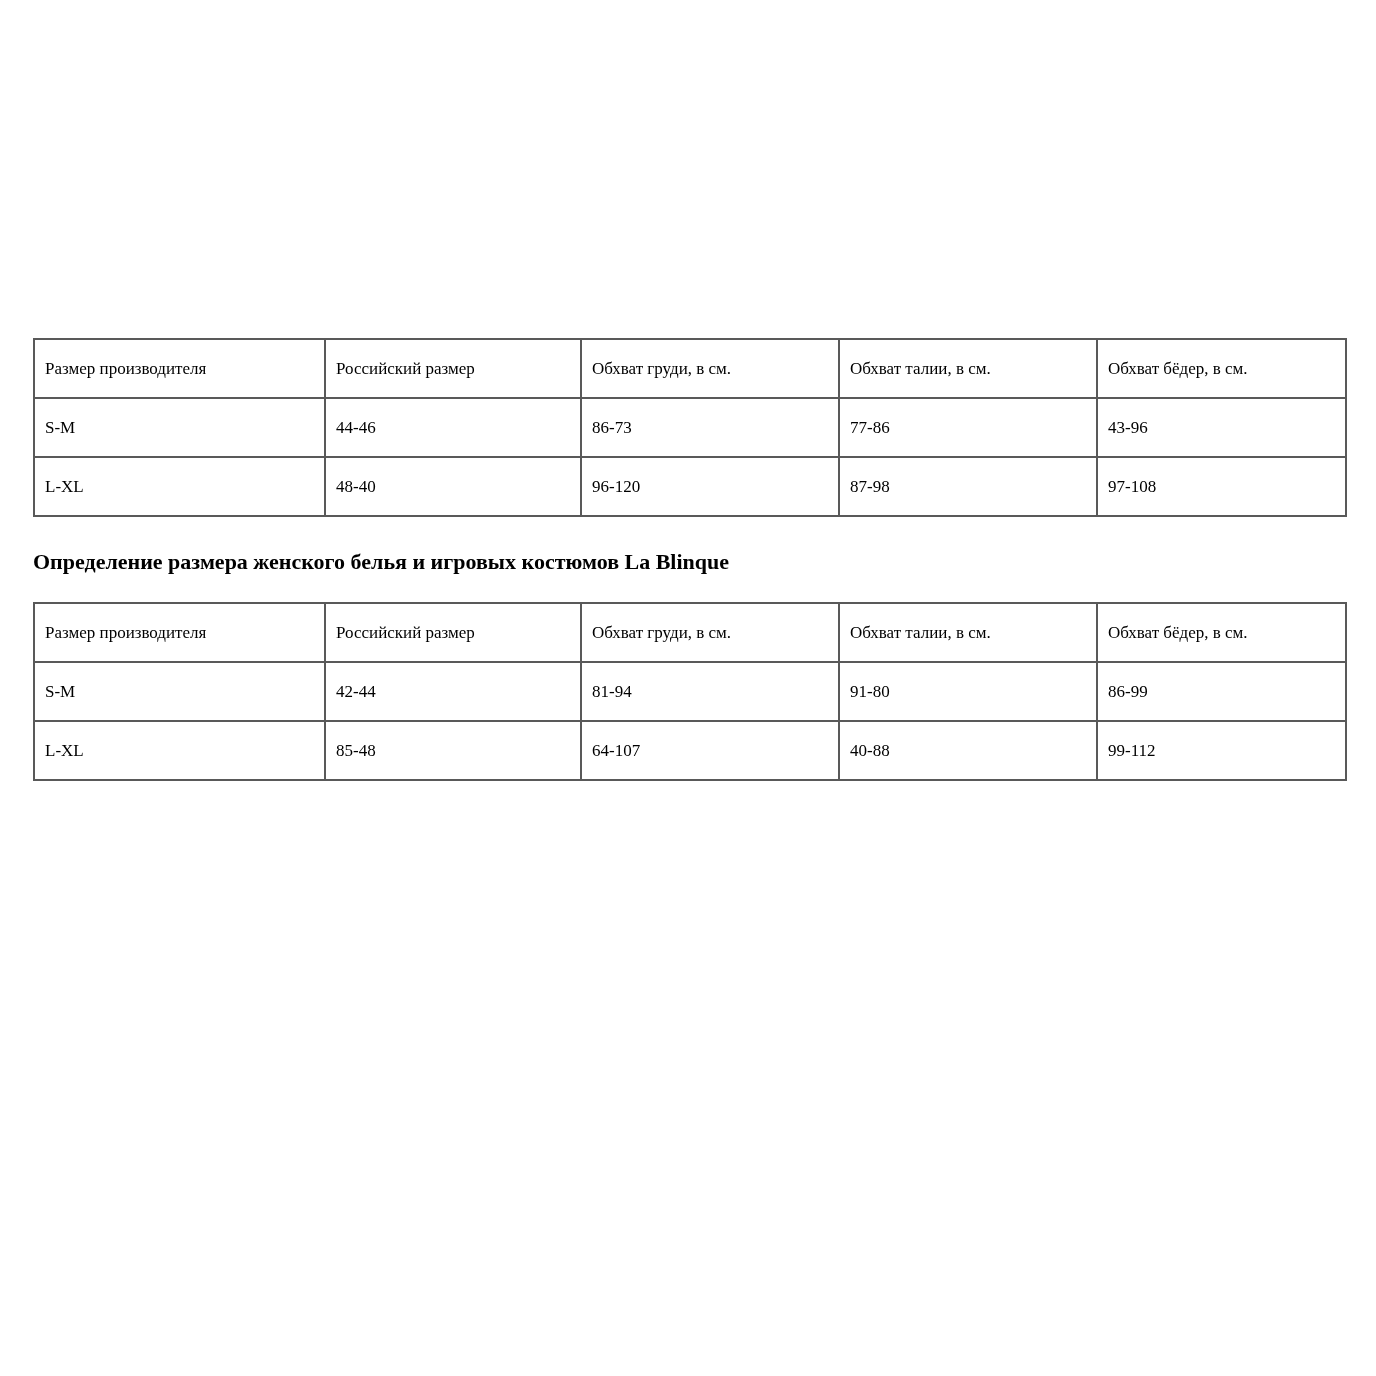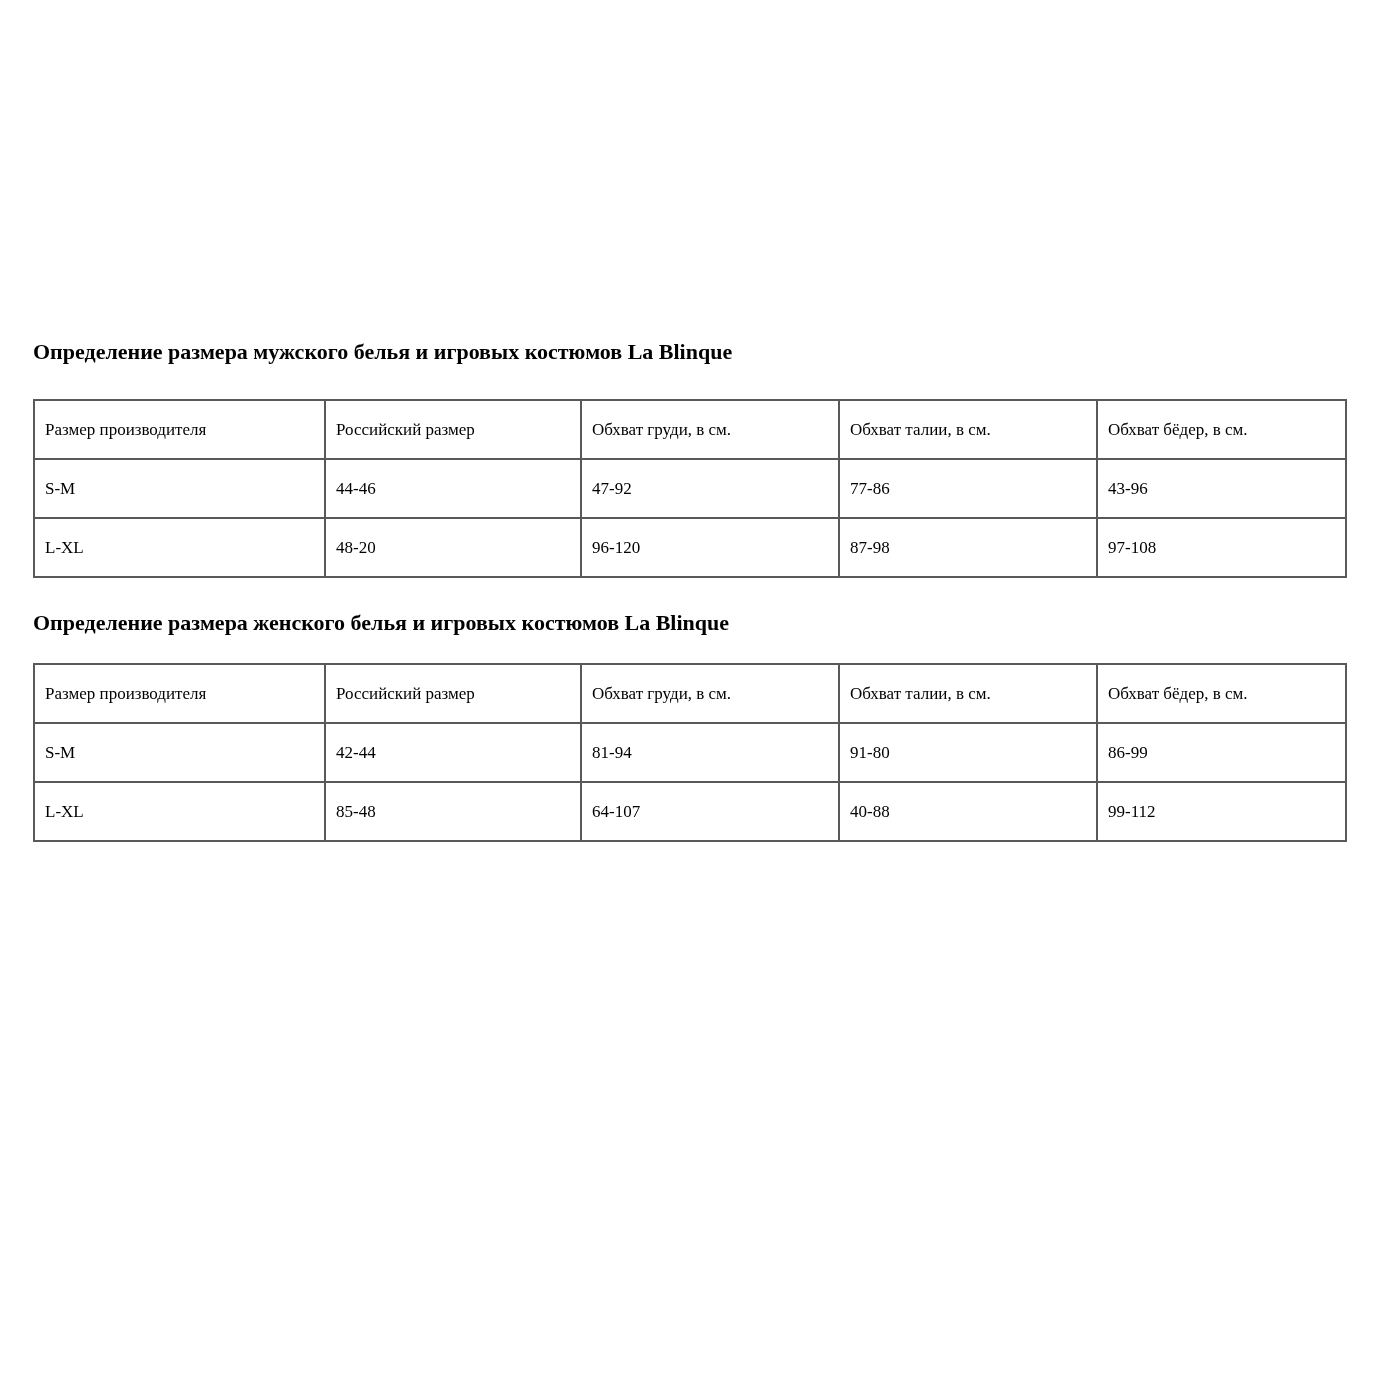--- a/index.html
+++ b/index.html
@@ -46,48 +46,47 @@
   col.c2 { width: 256px; }
   col.c3 { width: 258px; }
   col.c4 { width: 258px; }
   col.c5 { width: 249px; }
 </style>
 </head>
 <body>
 
 <div class="content">
 
-  <p class="section-heading">Определение размера мужского белья и игровых костюмов La Blinque</p>
 
   <table class="size-table">
     <colgroup>
       <col class="c1">
         <col class="c2">
         <col class="c3">
         <col class="c4">
         <col class="c5">
     </colgroup>
     <tbody>
         <tr>
       <th>Размер производителя</th>
       <th>Российский размер</th>
       <th>Обхват груди, в см.</th>
       <th>Обхват талии, в см.</th>
       <th>Обхват бёдер, в см.</th>
     </tr>
     <tr>
       <td>S-M</td>
       <td>44-46</td>
-      <td>47-92</td>
+      <td>86-73</td>
       <td>77-86</td>
       <td>43-96</td>
     </tr>
     <tr>
       <td>L-XL</td>
-      <td>48-20</td>
+      <td>48-40</td>
       <td>96-120</td>
       <td>87-98</td>
       <td>97-108</td>
     </tr>
   </tbody>
     </table>
 
   <p class="section-heading second">Определение размера женского белья и игровых костюмов La Blinque</p>
 
   <table class="size-table">

